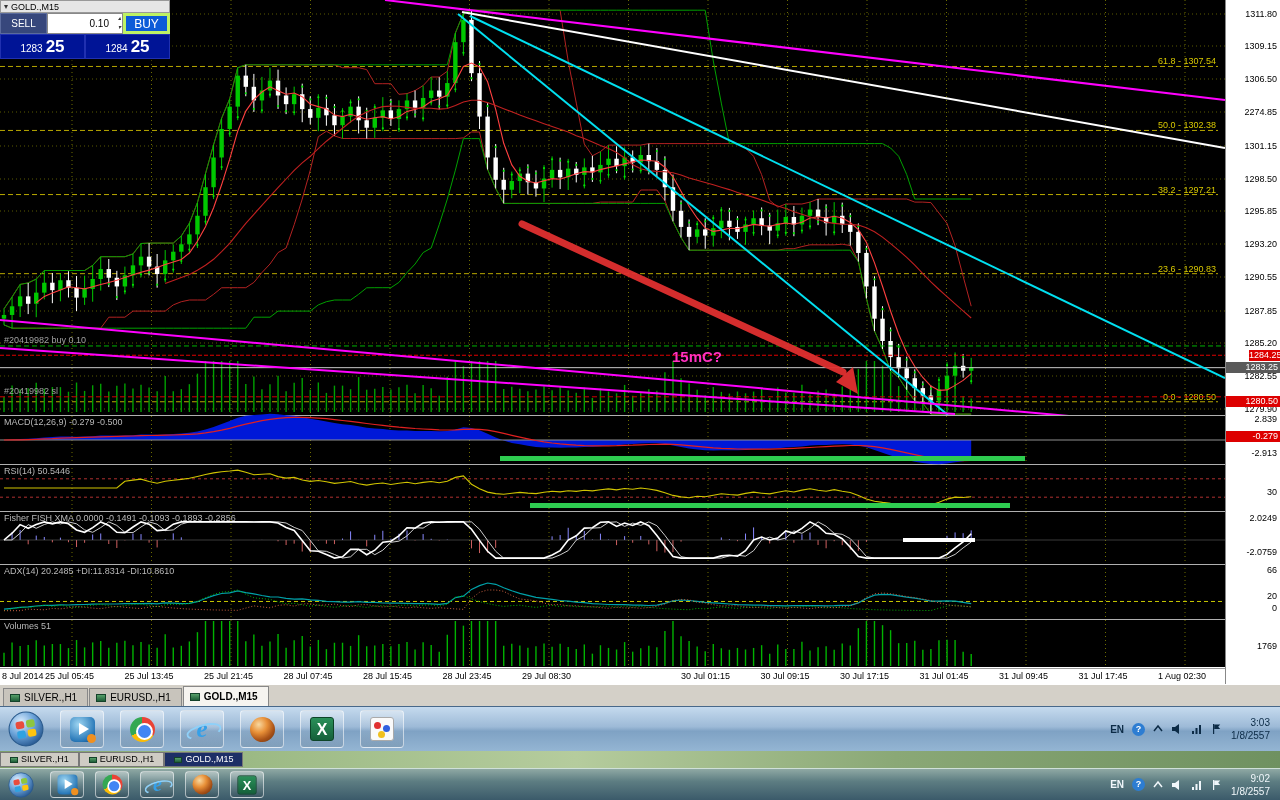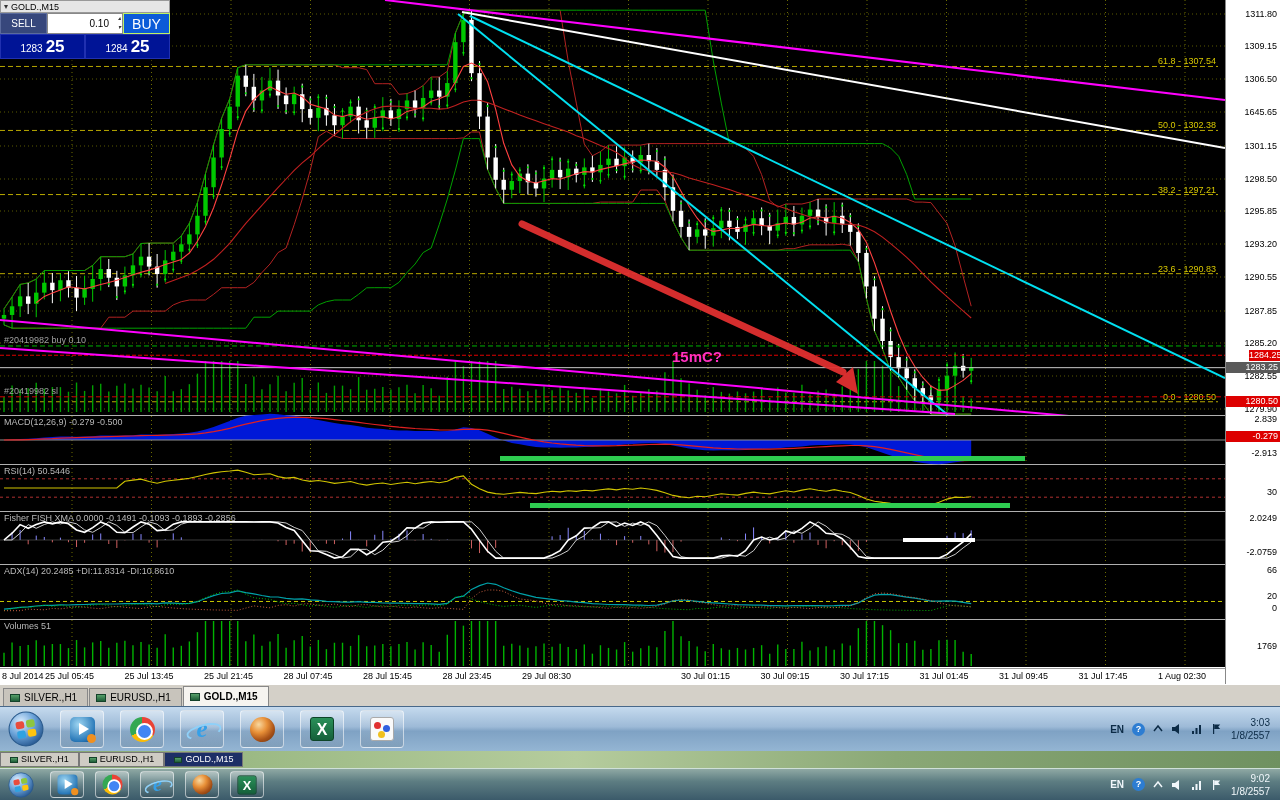--- a/index.html
+++ b/index.html
@@ -18,21 +18,21 @@
   .time-axis{position:absolute;top:668px;left:0;width:1225px;height:32px;background:#fff;border-top:1px solid #999;z-index:3;}
   .time-label{position:absolute;top:2px;font-size:9px;color:#000;white-space:nowrap;}
   .pane-label{position:absolute;left:4px;font-size:9px;color:#b8b8b8;white-space:nowrap;z-index:2;}
 
   
   .trade-panel{position:absolute;left:0;top:0;width:170px;z-index:6;font-size:9px;box-shadow:1px 2px 5px rgba(0,0,0,.7);}
   .tp-head{height:13px;background:#e6e6e6;color:#000;display:flex;align-items:center;gap:3px;padding:0 3px;border:1px solid #999;}
   .tp-tri{font-size:8px;color:#333;}
   .tp-row{display:flex;height:21px;background:#0d1b4d;}
   .tp-sell{flex:0 0 47px;background:#37477c;color:#fff;border:1px solid #5a6a9c;font-size:10px;cursor:pointer;}
-  .tp-buy{flex:0 0 47px;background:#0c5bd8;color:#fff;border:1px solid #bef264;font-size:14px;cursor:pointer;}
+  .tp-buy{flex:0 0 47px;background:#0c5bd8;color:#fff;border:3px solid #bef264;font-size:12px;cursor:pointer;}
   .tp-vol{flex:1;background:#fff;color:#000;display:flex;align-items:center;justify-content:flex-end;font-size:10px;position:relative;padding-right:13px;border:1px solid #888;}
   .tp-spin{position:absolute;right:1px;top:0;display:flex;flex-direction:column;font-size:6px;line-height:9px;color:#333;}
   .tp-prices{display:flex;height:25px;}
   .tp-price{flex:1;background:#001496;color:#fff;display:flex;align-items:baseline;justify-content:center;gap:3px;border:1px solid #2030b0;}
   .tp-price .sm{font-size:10px;}
   .tp-price .bg{font-size:17px;font-weight:bold;line-height:23px;}
 
   
   .tab-bar{position:absolute;top:684px;left:0;width:1280px;height:22px;background:#d4d0c8;border-top:1px solid #fff;display:flex;align-items:flex-end;padding-left:3px;z-index:5;}
   .tab{height:18px;padding:2px 10px 2px 6px;font-size:10px;color:#000;background:#c8c4bc;border:1px solid #888;border-bottom:none;margin-right:1px;display:flex;align-items:center;gap:4px;cursor:pointer;}
@@ -888,21 +888,21 @@
         <line x1="938.96" y1="666" x2="938.96" y2="640.2503753944907" stroke="#00b300" stroke-width="1.4"></line>
         <line x1="947.0200000000001" y1="666" x2="947.0200000000001" y2="639.6915743594484" stroke="#00b300" stroke-width="1.4"></line>
         <line x1="955.08" y1="666" x2="955.08" y2="640.0795892972502" stroke="#00b300" stroke-width="1.4"></line>
         <line x1="963.1400000000001" y1="666" x2="963.1400000000001" y2="651.8167696833533" stroke="#00b300" stroke-width="1.4"></line>
         <line x1="971.2" y1="666" x2="971.2" y2="653.9822569801236" stroke="#00b300" stroke-width="1.4"></line>
       </svg>
     <div id="scale-col" class="scale-col">
         <div class="tick" style="top: 9px;">1311.80</div>
         <div class="tick" style="top: 41px;">1309.15</div>
         <div class="tick" style="top: 74px;">1306.50</div>
-        <div class="tick" style="top: 107px;">1645.65</div>
+        <div class="tick" style="top: 107px;">2274.85</div>
         <div class="tick" style="top: 141px;">1301.15</div>
         <div class="tick" style="top: 174px;">1298.50</div>
         <div class="tick" style="top: 206px;">1295.85</div>
         <div class="tick" style="top: 239px;">1293.20</div>
         <div class="tick" style="top: 272px;">1290.55</div>
         <div class="tick" style="top: 306px;">1287.85</div>
         <div class="tick" style="top: 338px;">1285.20</div>
         <div class="tick" style="top: 371px;">1282.55</div>
         <div class="tick" style="top: 404px;">1279.90</div>
         <div class="tick" style="top: 414px; text-align: right;">2.839</div>

